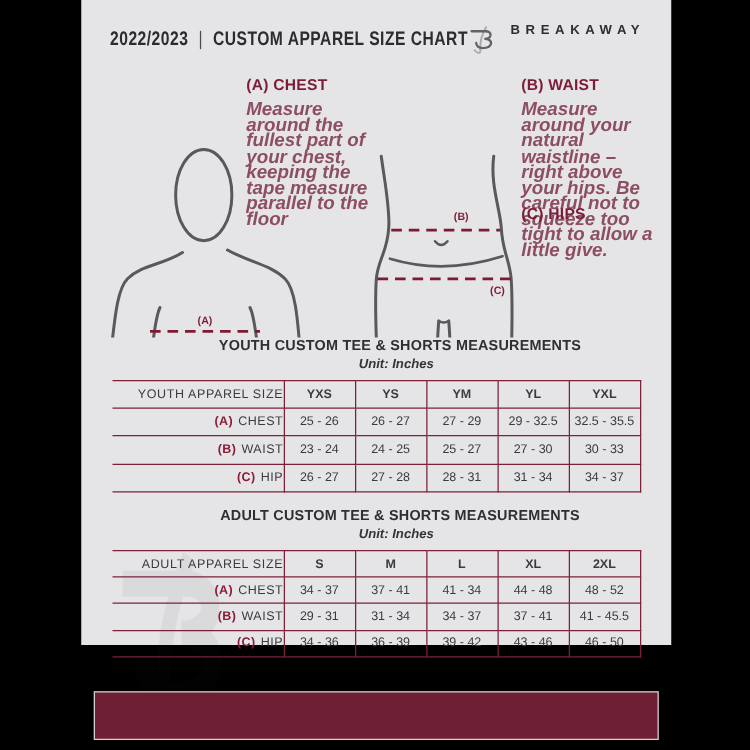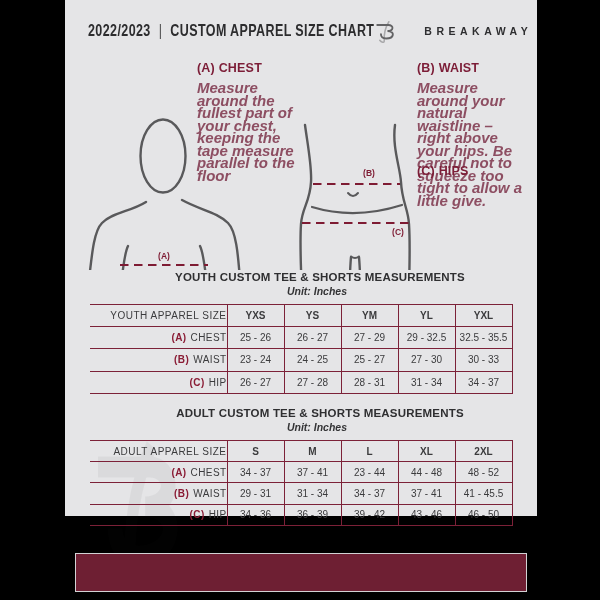--- a/index.html
+++ b/index.html
@@ -17,21 +17,21 @@
   .hdr {
     position:absolute; left:0; top:14px; width:100%; height:34px;
     display:flex; align-items:center; justify-content:space-between;
     padding:0 26px 0 23px; box-sizing:border-box;
   }
   .hdr-title {
     display:inline-block; transform:scaleY(1.25); transform-origin:left center;
     font-size:12.5px; font-weight:700; letter-spacing:.4px; color:#2c2c2e; white-space:nowrap;
   }
   .hdr-title .pipe { font-weight:400; color:#4a4a4c; margin:0 8px; }
-  .brand { display:flex; align-items:center; gap:24px; }
+  .brand { display:flex; gap:8px; }
   .brand-name { font-size:10.5px; font-weight:700; letter-spacing:4.5px; color:#2e2e30; }
   
   .figures { position:absolute; left:0; top:55px; width:472px; height:215px; }
   .guide { position:absolute; box-sizing:border-box; }
   .guide h3 { margin:0 0 7px 0; font-size:12.5px; font-weight:700; color:#7c1d37; letter-spacing:.2px; }
   .guide p { margin:0; font-size:15px; line-height:12.5px; font-style:italic; font-weight:600; color:#8d4e62; }
   .g-chest { left:132px; top:61px; width:114px; }
   .g-waist { left:352px; top:61px; width:108px; }
   .g-hips  { left:352px; top:164px; width:112px; }
   
@@ -198,21 +198,21 @@
           <th>L</th>
           <th>XL</th>
           <th>2XL</th>
         </tr>
       </thead>
       <tbody>
         <tr>
           <td class="label-col"><span class="key">(A)</span><span>CHEST</span></td>
           <td>34 - 37</td>
           <td>37 - 41</td>
-          <td>23 - 44</td>
+          <td>41 - 34</td>
           <td>44 - 48</td>
           <td>48 - 52</td>
         </tr>
         <tr>
           <td class="label-col"><span class="key">(B)</span><span>WAIST</span></td>
           <td>29 - 31</td>
           <td>31 - 34</td>
           <td>34 - 37</td>
           <td>37 - 41</td>
           <td>41 - 45.5</td>

